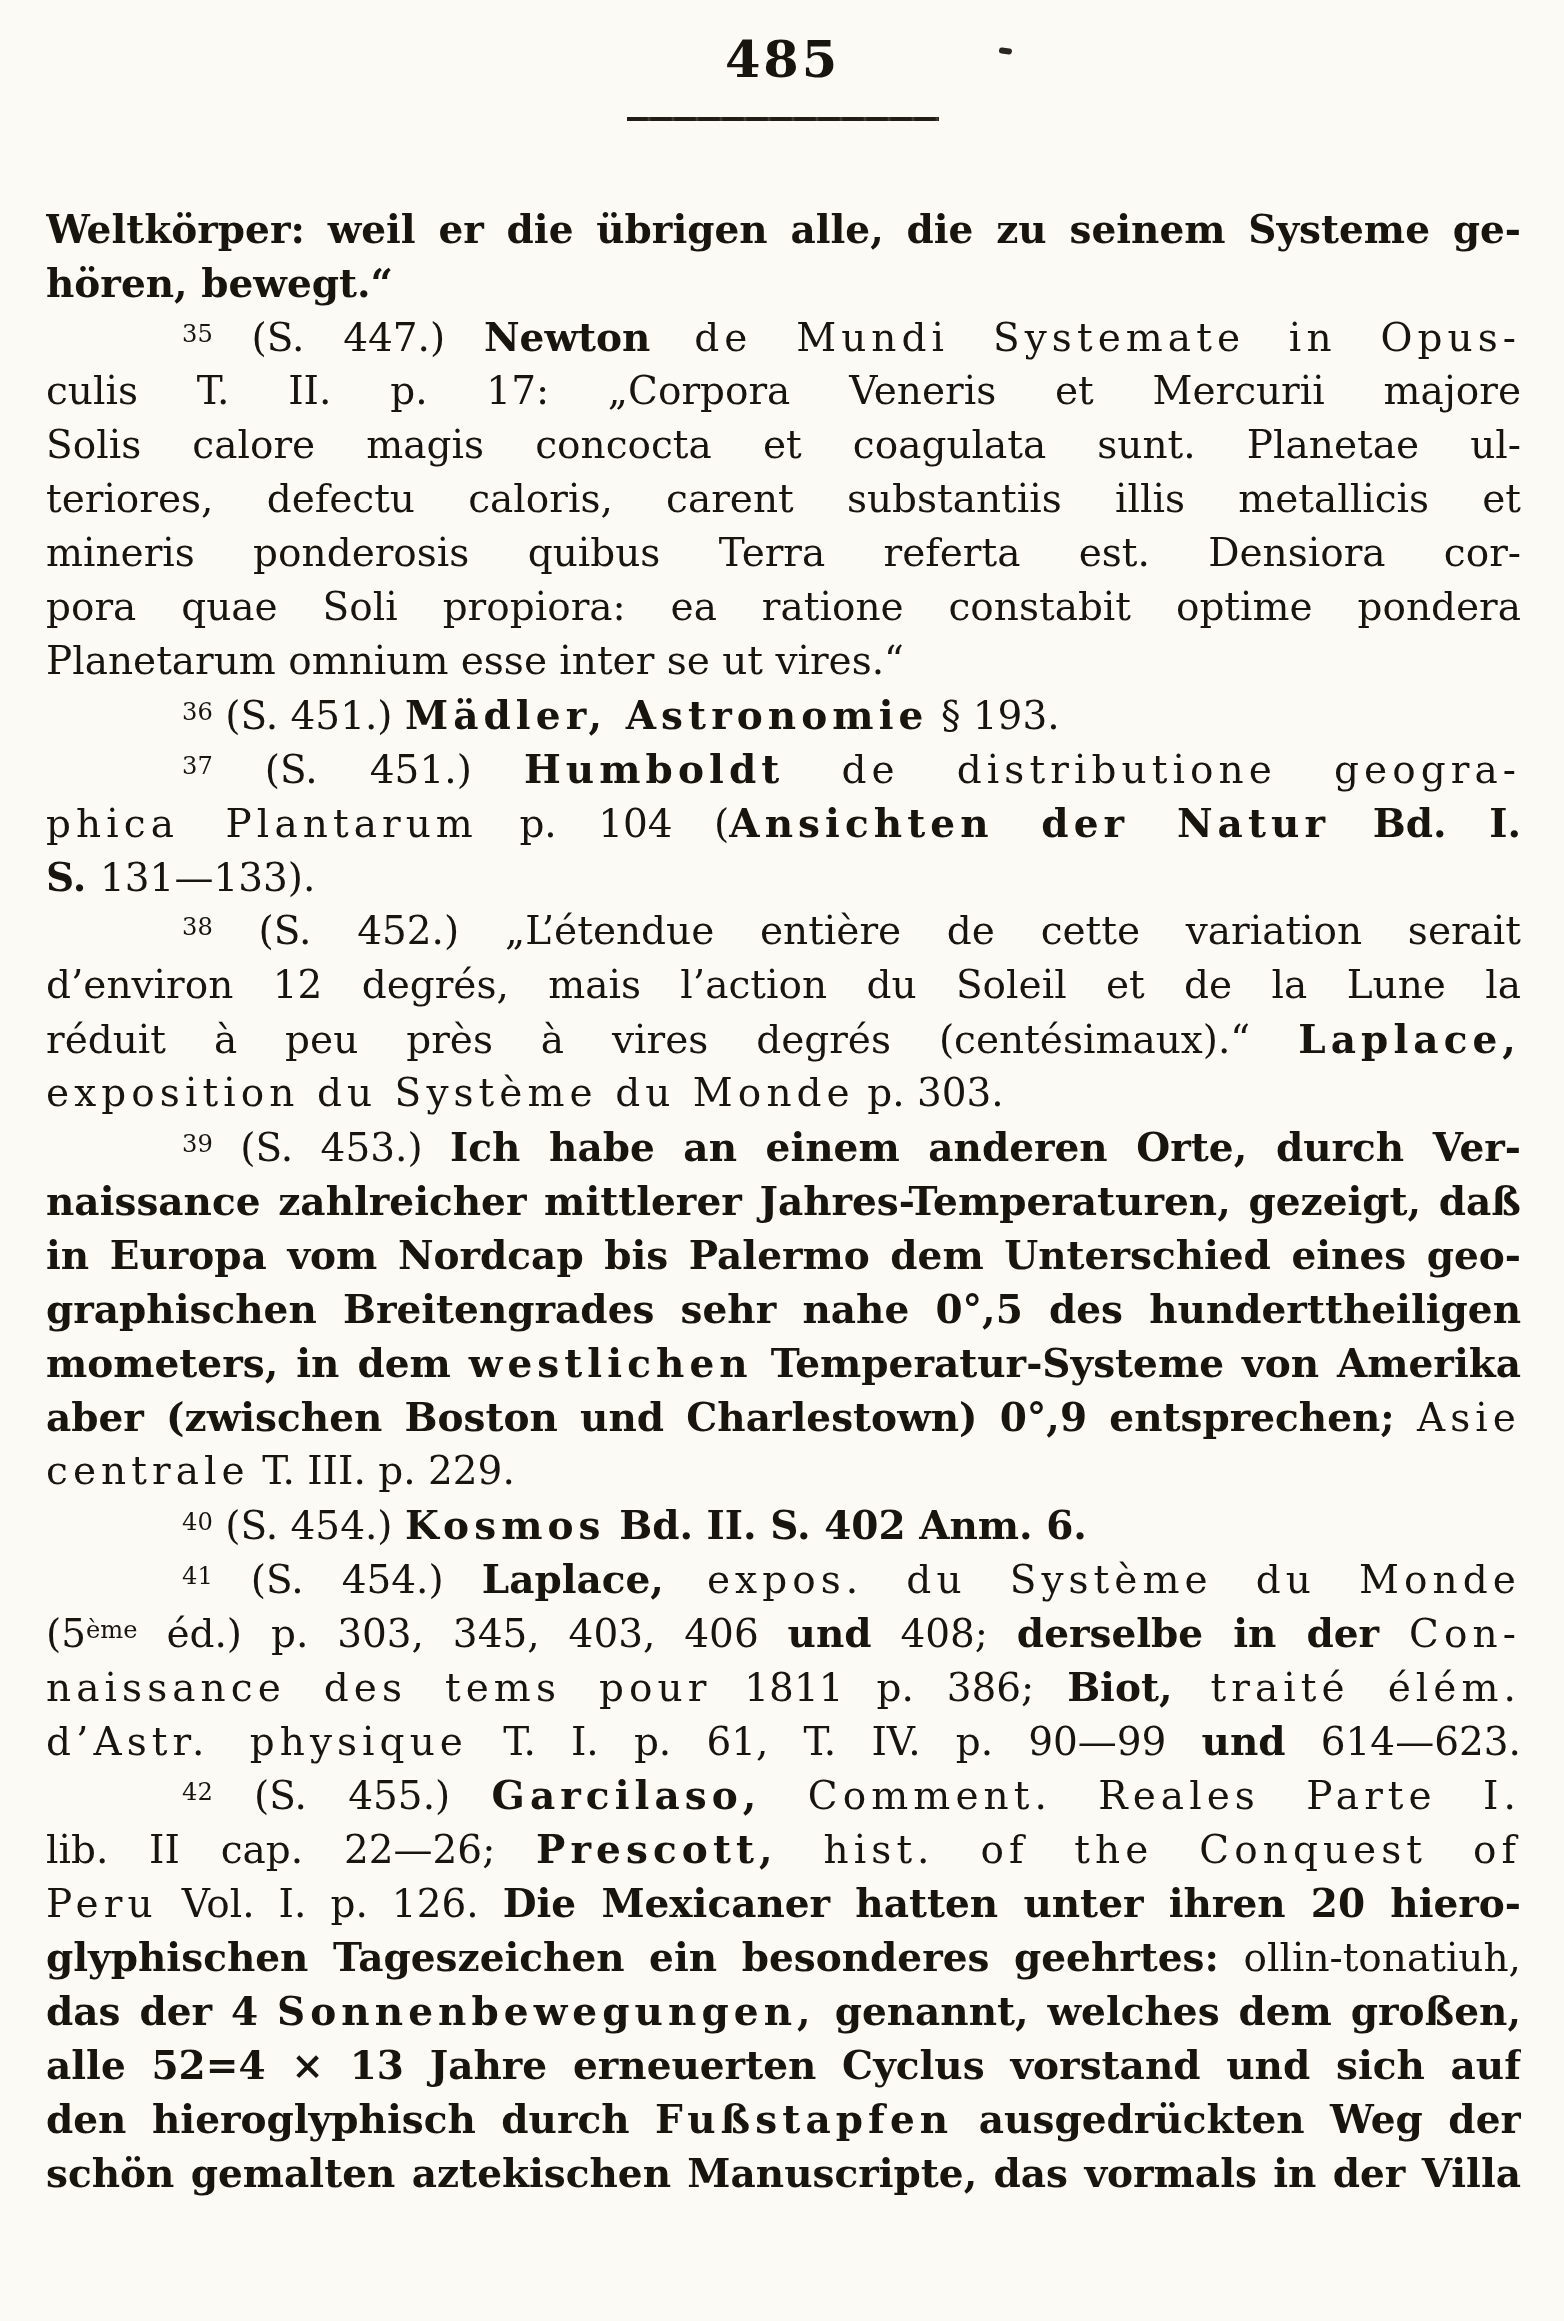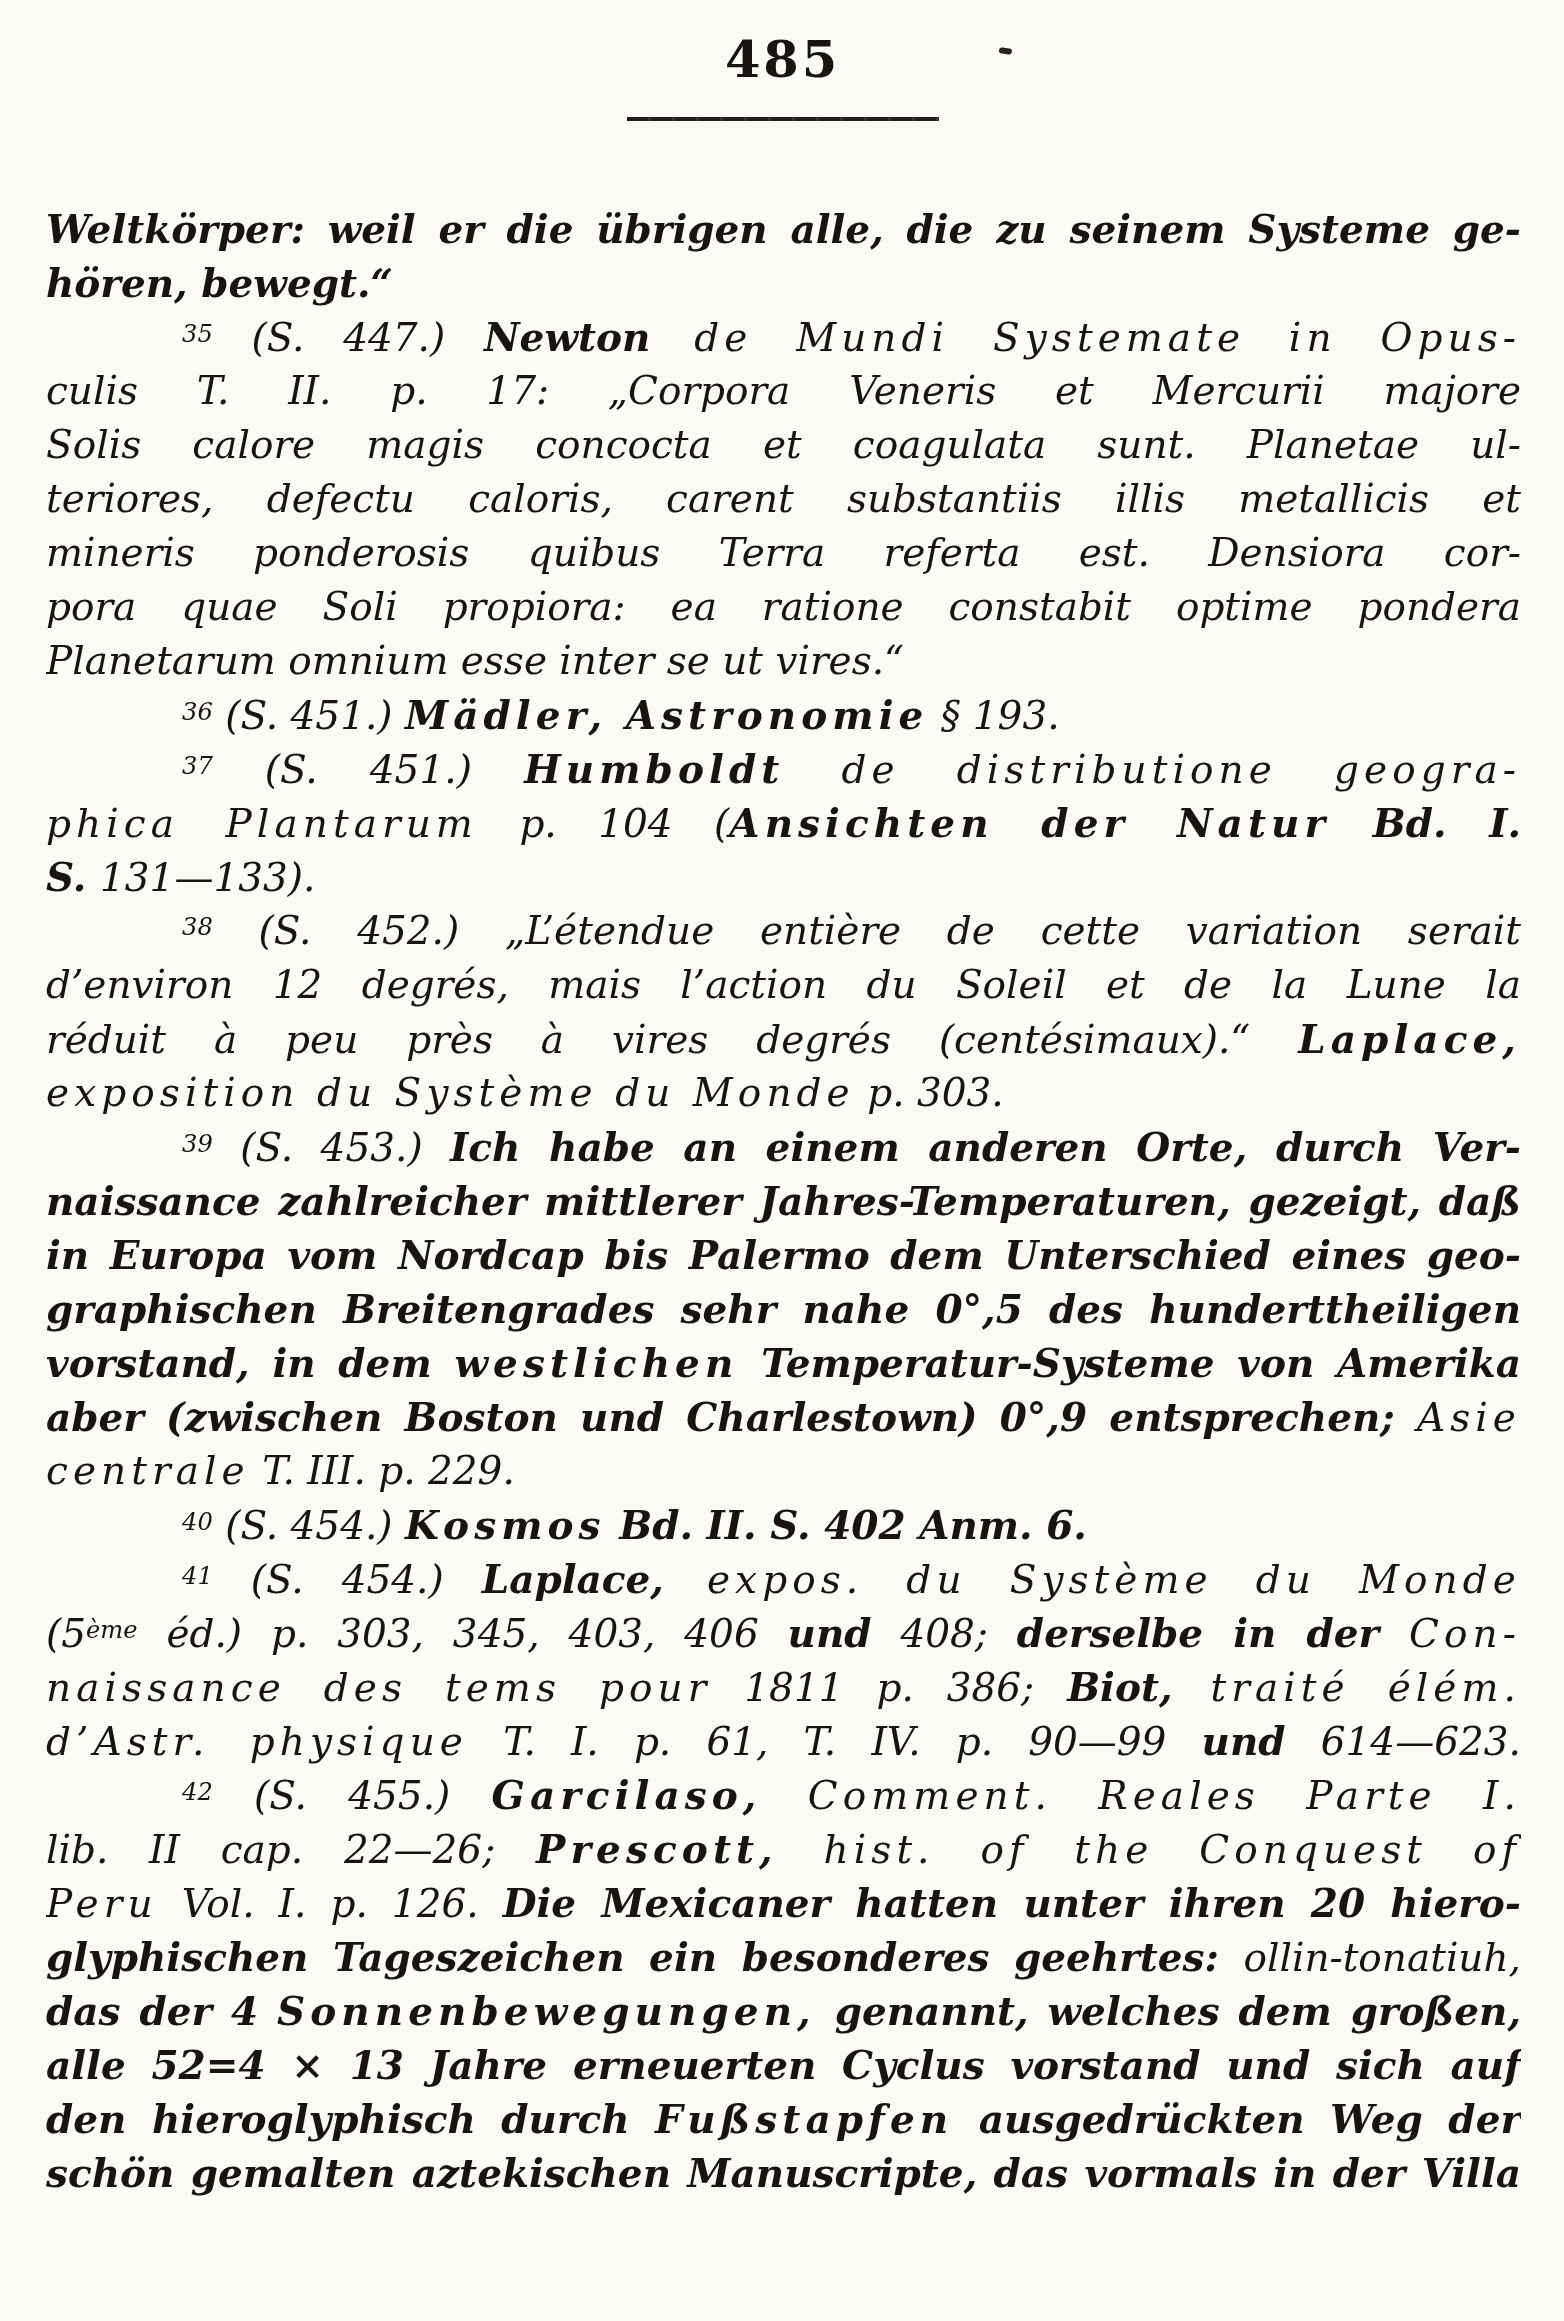--- a/index.html
+++ b/index.html
@@ -26,21 +26,21 @@
     width: 312px; height: 3.7px; margin: 29px auto 0 auto;
     background: repeating-linear-gradient(90deg,#211d16 0px,#211d16 20px,#4a443a 22px,#211d16 24px);
   }
   .text-block {
     margin: 81px 44px 0 46px;
     font-size: 39px;
     line-height: 54px;
   }
   .line {
     height: 54px; overflow: hidden;
-    text-align: justify; text-align-last: justify; font-style: italic;
+    text-align: justify; text-align-last: justify;
   }
   .line.noj { text-align: right; text-align-last: left; }
   .line.ind { text-indent: 136px; }
   .fraktur { font-weight: 700; }
   .antiqua { font-weight: 400; }
   .spaced { letter-spacing: 0.13em; }
   .sup {
     font-size: 0.62em;
     position: relative; top: -0.38em;
     letter-spacing: 0;
@@ -70,21 +70,21 @@
       <div class="line"><span class="antiqua spaced">phica Plantarum</span><span class="antiqua"> p. 104 (</span><span class="fraktur spaced">Ansichten der Natur</span><span class="fraktur"> Bd. I.</span></div>
       <div class="line noj"><span class="fraktur">S. </span><span class="antiqua">131—133).</span></div>
       <div class="line ind"><span class="antiqua sup">38</span><span class="antiqua"> (S. 452.) „L’étendue entière de cette variation serait</span></div>
       <div class="line"><span class="antiqua">d’environ 12 degrés, mais l’action du Soleil et de la Lune la</span></div>
       <div class="line"><span class="antiqua">réduit à peu près à vires degrés (centésimaux).“ </span><span class="fraktur spaced">Laplace,</span></div>
       <div class="line noj"><span class="antiqua spaced">exposition du Système du Monde</span><span class="antiqua"> p. 303.</span></div>
       <div class="line ind"><span class="antiqua sup">39</span><span class="antiqua"> (S. 453.) </span><span class="fraktur">Ich habe an einem anderen Orte, durch Ver-</span></div>
       <div class="line"><span class="fraktur">naissance zahlreicher mittlerer Jahres-Temperaturen, gezeigt, daß</span></div>
       <div class="line"><span class="fraktur">in Europa vom Nordcap bis Palermo dem Unterschied eines geo-</span></div>
       <div class="line"><span class="fraktur">graphischen Breitengrades sehr nahe 0°,5 des hunderttheiligen Ther-</span></div>
-      <div class="line"><span class="fraktur">vorstand, in dem </span><span class="fraktur spaced">westlichen</span><span class="fraktur"> Temperatur-Systeme von Amerika</span></div>
+      <div class="line"><span class="fraktur">mometers, in dem </span><span class="fraktur spaced">westlichen</span><span class="fraktur"> Temperatur-Systeme von Amerika</span></div>
       <div class="line"><span class="fraktur">aber (zwischen Boston und Charlestown) 0°,9 entsprechen; </span><span class="antiqua spaced">Asie</span></div>
       <div class="line noj"><span class="antiqua spaced">centrale</span><span class="antiqua"> T. III. p. 229.</span></div>
       <div class="line noj ind"><span class="antiqua sup">40</span><span class="antiqua"> (S. 454.) </span><span class="fraktur spaced">Kosmos</span><span class="fraktur"> Bd. II. S. 402 Anm. 6.</span></div>
       <div class="line ind"><span class="antiqua sup">41</span><span class="antiqua"> (S. 454.) </span><span class="fraktur">Laplace,</span><span class="antiqua spaced"> expos. du Système du Monde</span></div>
       <div class="line"><span class="antiqua">(5</span><span class="antiqua sup">ème</span><span class="antiqua"> éd.) p. 303, 345, 403, 406 </span><span class="fraktur">und</span><span class="antiqua"> 408; </span><span class="fraktur">derselbe in der </span><span class="antiqua spaced">Con-</span></div>
       <div class="line"><span class="antiqua spaced">naissance des tems pour</span><span class="antiqua"> 1811 p. 386; </span><span class="fraktur">Biot,</span><span class="antiqua spaced"> traité élém.</span></div>
       <div class="line"><span class="antiqua spaced">d’Astr. physique</span><span class="antiqua"> T. I. p. 61, T. IV. p. 90—99 </span><span class="fraktur">und</span><span class="antiqua"> 614—623.</span></div>
       <div class="line ind"><span class="antiqua sup">42</span><span class="antiqua"> (S. 455.) </span><span class="fraktur spaced">Garcilaso,</span><span class="antiqua spaced"> Comment. Reales Parte I.</span></div>
       <div class="line"><span class="antiqua">lib. II cap. 22—26; </span><span class="fraktur spaced">Prescott,</span><span class="antiqua spaced"> hist. of the Conquest of</span></div>
       <div class="line"><span class="antiqua spaced">Peru</span><span class="antiqua"> Vol. I. p. 126. </span><span class="fraktur">Die Mexicaner hatten unter ihren 20 hiero-</span></div>

